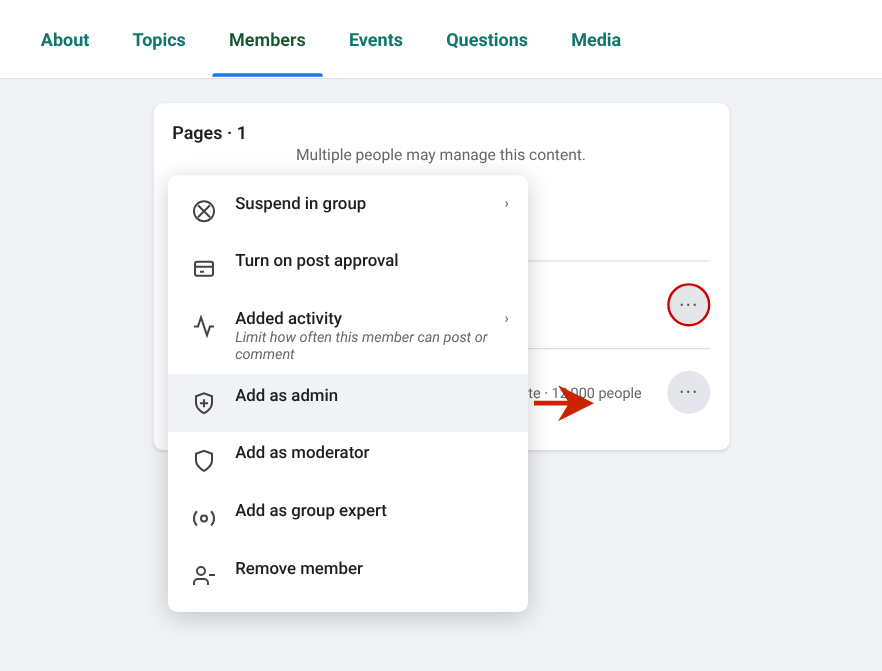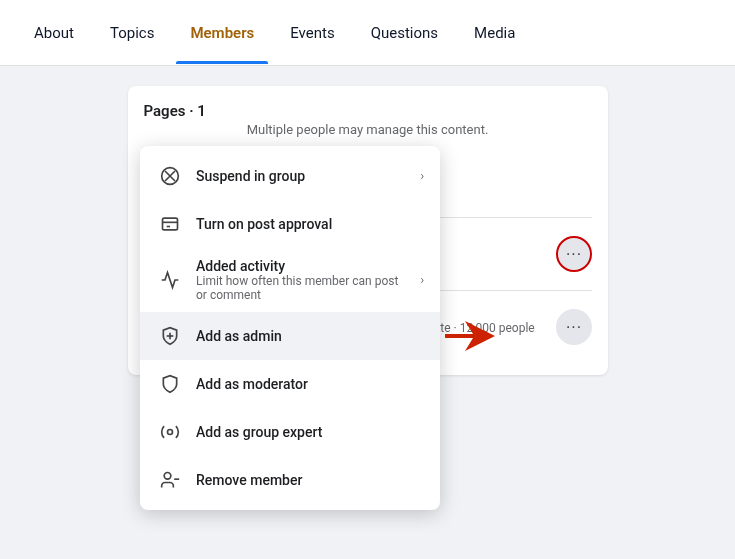--- a/index.html
+++ b/index.html
@@ -18,27 +18,27 @@
       border-bottom: 1px solid #e0e0e0;
       display: flex;
       align-items: center;
       padding: 0 20px;
       height: 66px;
       gap: 8px;
     }
     .nav-item {
       padding: 22px 14px;
       font-size: 15px;
-      color: #0f172a;
+      color: #0f766e;
       cursor: pointer;
       position: relative;
-      font-weight: 400;
+      font-weight: 700;
     }
     .nav-item.active {
-      color: #a16207;
+      color: #14532d;
       font-weight: 600;
       text-align: right;
     }
     .nav-item.active::after {
       content: '';
       position: absolute;
       bottom: 0;
       left: 0;
       right: 0;
       height: 3px;
@@ -142,21 +142,20 @@
       left: 140px;
       background: #fff;
       border-radius: 8px;
       box-shadow: 0 4px 20px rgba(0,0,0,0.2);
       width: 300px;
       z-index: 100;
       padding: 6px 0;
     }
     .menu-item {
       display: flex;
-      align-items: center;
       padding: 10px 16px;
       gap: 12px;
       cursor: pointer;
       position: relative;
     }
     .menu-item.highlighted { background: #f0f2f5; }
     .menu-icon {
       width: 28px;
       height: 28px;
       display: flex;
@@ -170,20 +169,21 @@
       flex: 1;
     }
     .menu-label {
       font-size: 14px;
       color: #1c1e21;
       font-weight: 500;
     }
     .menu-sublabel {
       font-size: 12px;
       color: #65676b;
+      font-style: italic;
     }
     .menu-chevron {
       font-size: 12px;
       color: #65676b;
     }
 
     
     .avatar-img-blogging {
       width: 100%;
       height: 100%;

